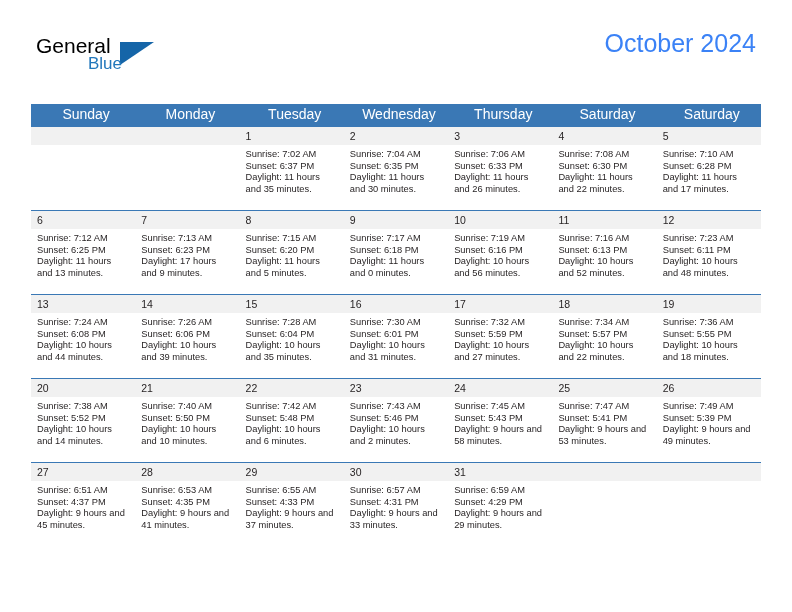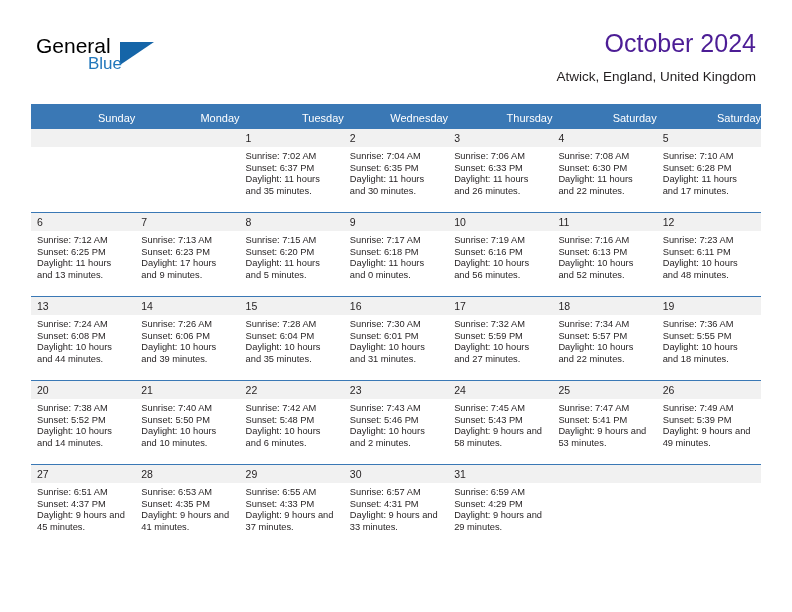--- a/index.html
+++ b/index.html
@@ -65,21 +65,21 @@
 
   .title-block {
     position: absolute;
     right: 36px;
     top: 28px;
     text-align: right;
   }
   .cal-title {
     font-size: 25px;
     font-weight: normal;
-    color: #4c1d95;
+    color: #3b82f6;
     line-height: 30px;
     white-space: nowrap;
   }
   .cal-subtitle {
     font-size: 13.5px;
     font-weight: normal;
     color: #231f20;
     line-height: 18px;
     margin-top: 10px;
     white-space: nowrap;
@@ -90,24 +90,24 @@
     position: absolute;
     left: 31px;
     top: 104px;
     width: 730px;
     border-collapse: collapse;
     table-layout: fixed;
   }
   .calendar th {
     background: #3a78b5;
     color: #ffffff;
-    font-size: 11px;
+    font-size: 14px;
     font-weight: normal;
-    text-align: right;
-    padding: 8px 0 5px 6px;
+    text-align: center;
+    padding: 2px 0 5px 6px;
     height: 12px;
     border: none;
   }
   .calendar td {
     vertical-align: top;
     padding: 0;
     border: none;
     border-top: 1px solid #3a78b5;
     width: 104.28px;
     height: 83px;
@@ -150,21 +150,20 @@
   <div class="header">
 
     <div class="logo">
       <span class="logo-general">General</span>
       <span class="logo-triangle"></span>
       <span class="logo-blue">Blue</span>
     </div>
 
     <div class="title-block">
       <div class="cal-title">October 2024</div>
-      <div class="cal-subtitle">Atwick, England, United Kingdom</div>
     </div>
 
   </div>
 
   <table class="calendar">
     <thead>
       <tr>
         <th>Sunday</th>
         <th>Monday</th>
         <th>Tuesday</th>

